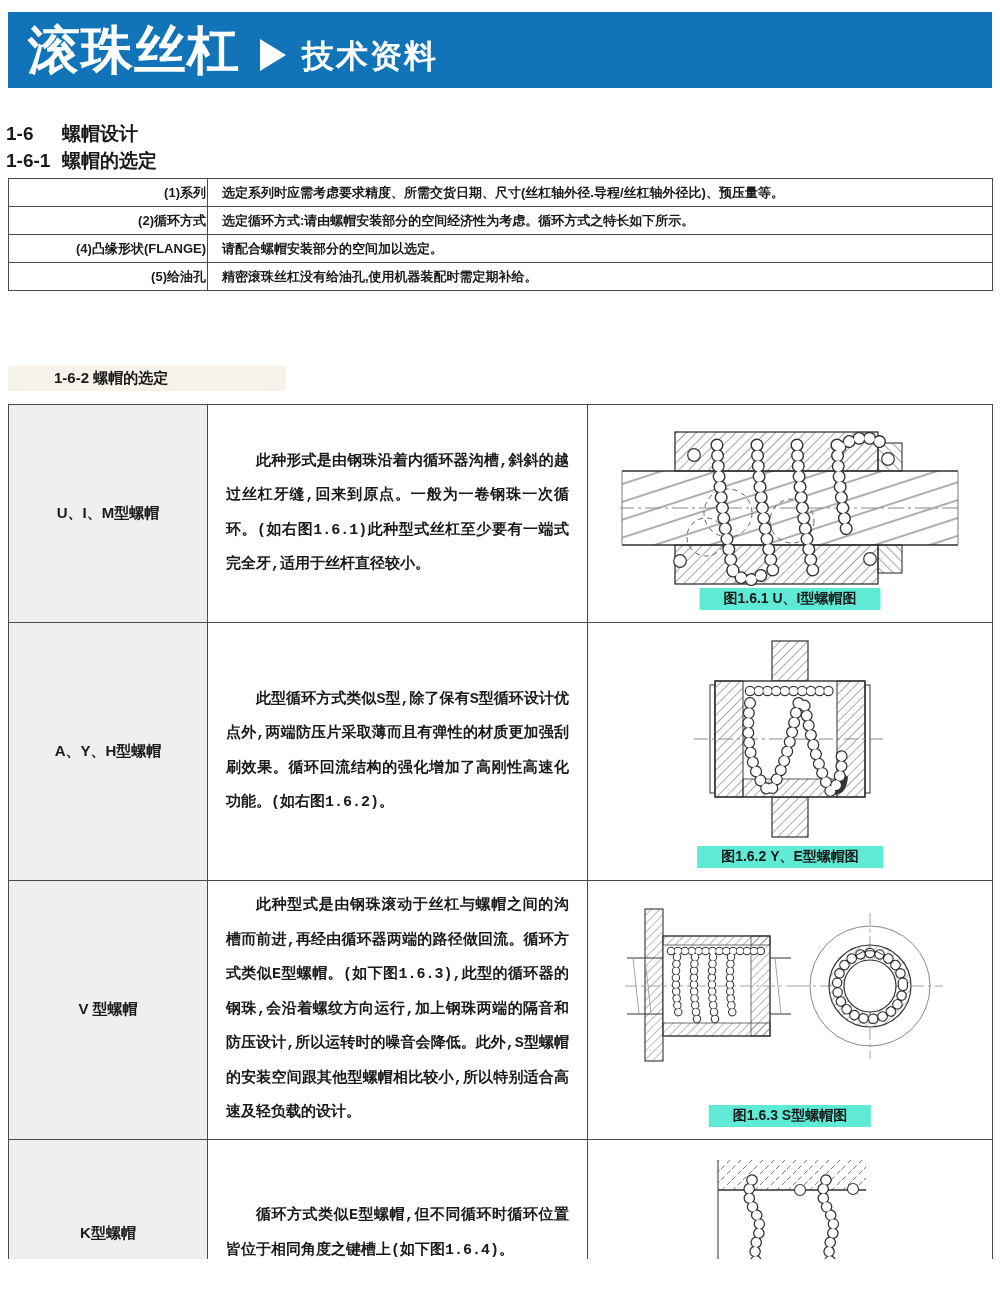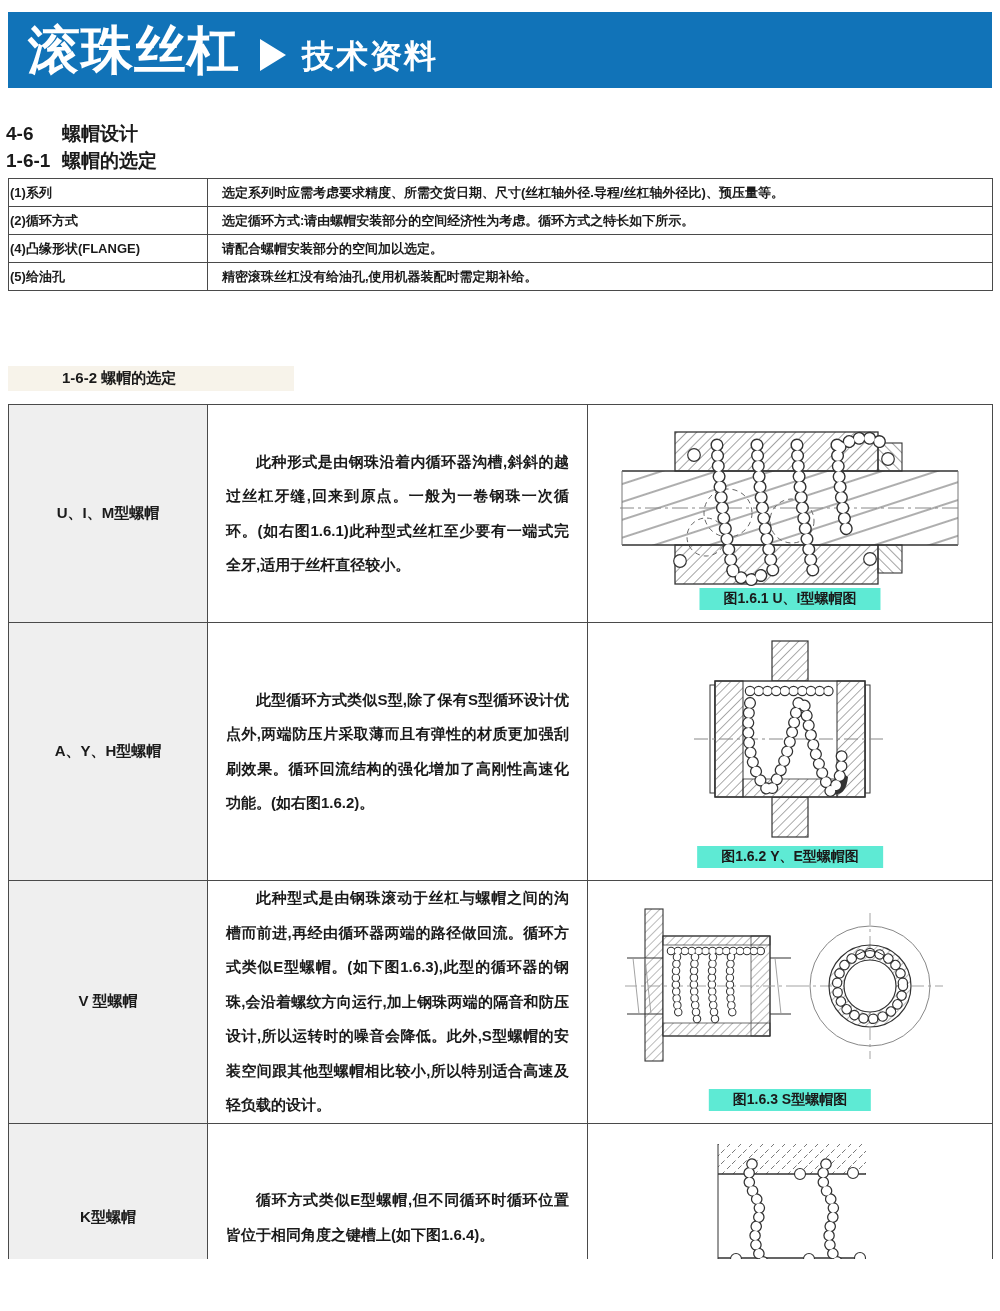--- a/index.html
+++ b/index.html
@@ -17,33 +17,33 @@
   
   .h-line{position:absolute;left:6px;font-size:19px;font-weight:bold;white-space:nowrap;}
   .h-line .num{display:inline-block;min-width:56px;}
   .h1{top:121px;} .h2{top:148px;}
 
   
   table{border-collapse:collapse;table-layout:fixed;}
   .sel-table{position:absolute;left:8px;top:178px;width:984px;}
   .sel-table td{border:1px solid #4a4a4a;height:25px;font-size:13px;font-weight:bold;
                 overflow:hidden;white-space:nowrap;}
-  .sel-table td.lbl{text-align:left;}
+  .sel-table td.lbl{text-align:right;}
   .sel-table td.txt{padding-left:14px;}
 
   
   .section-bar{position:absolute;left:8px;top:366px;width:278px;height:25px;background:#f7f3ea;
-               display:flex;align-items:center;padding-left:8px;}
+               display:flex;align-items:center;}
   .section-bar span{font-size:15px;font-weight:bold;margin-left:46px;white-space:nowrap;}
 
   
   .nut-table{position:absolute;left:8px;top:404px;width:984px;}
   .nut-table td{border:1px solid #4a4a4a;vertical-align:middle;}
   .nut-table td.lbl{background:#efefef;text-align:center;font-size:15px;font-weight:bold;margin-top:16px;}
-  .nut-table td.desc{padding:0 18px;}
+  .nut-table td.desc{padding:8px 18px;font-family:Liberation Mono, monospace;}
   .nut-table td.desc p{margin:0;font-size:15px;font-weight:bold;line-height:2.3;
                        text-indent:2em;text-align:justify;}
   .nut-table td.fig{position:relative;vertical-align:top;}
   .r1{height:218px;} .r2{height:258px;} .r3{height:217px;} .r4{height:189px;}
 
   .fig-wrap{position:absolute;left:0;top:0;right:0;bottom:0;display:flex;flex-direction:column;align-items:center;}
   .caption{position:absolute;bottom:12px;left:50%;transform:translateX(-50%);background:#5eead4;
            padding:2px 24px;font-size:14px;font-weight:bold;white-space:nowrap;text-align:center;}
   svg{display:block;}
   .mt24{margin-top:24px;} .mt16{margin-top:16px;} .mt20{margin-top:20px;} .mt18{margin-top:18px;}
@@ -53,21 +53,21 @@
 
 <div class="page">
 
   <div class="banner">
     <div class="banner-title">滚珠丝杠</div>
     <div class="banner-arrow"></div>
     <div class="banner-subtitle">技术资料</div>
   </div>
 
   <div class="h-line h1">
-    <span class="num">4-6</span><span>螺帽设计</span>
+    <span class="num">1-6</span><span>螺帽设计</span>
   </div>
   <div class="h-line h2">
     <span class="num">1-6-1</span><span>螺帽的选定</span>
   </div>
 
   <table class="sel-table">
     <colgroup>
         <col style="width:199px">
         <col style="width:785px">
       </colgroup>

